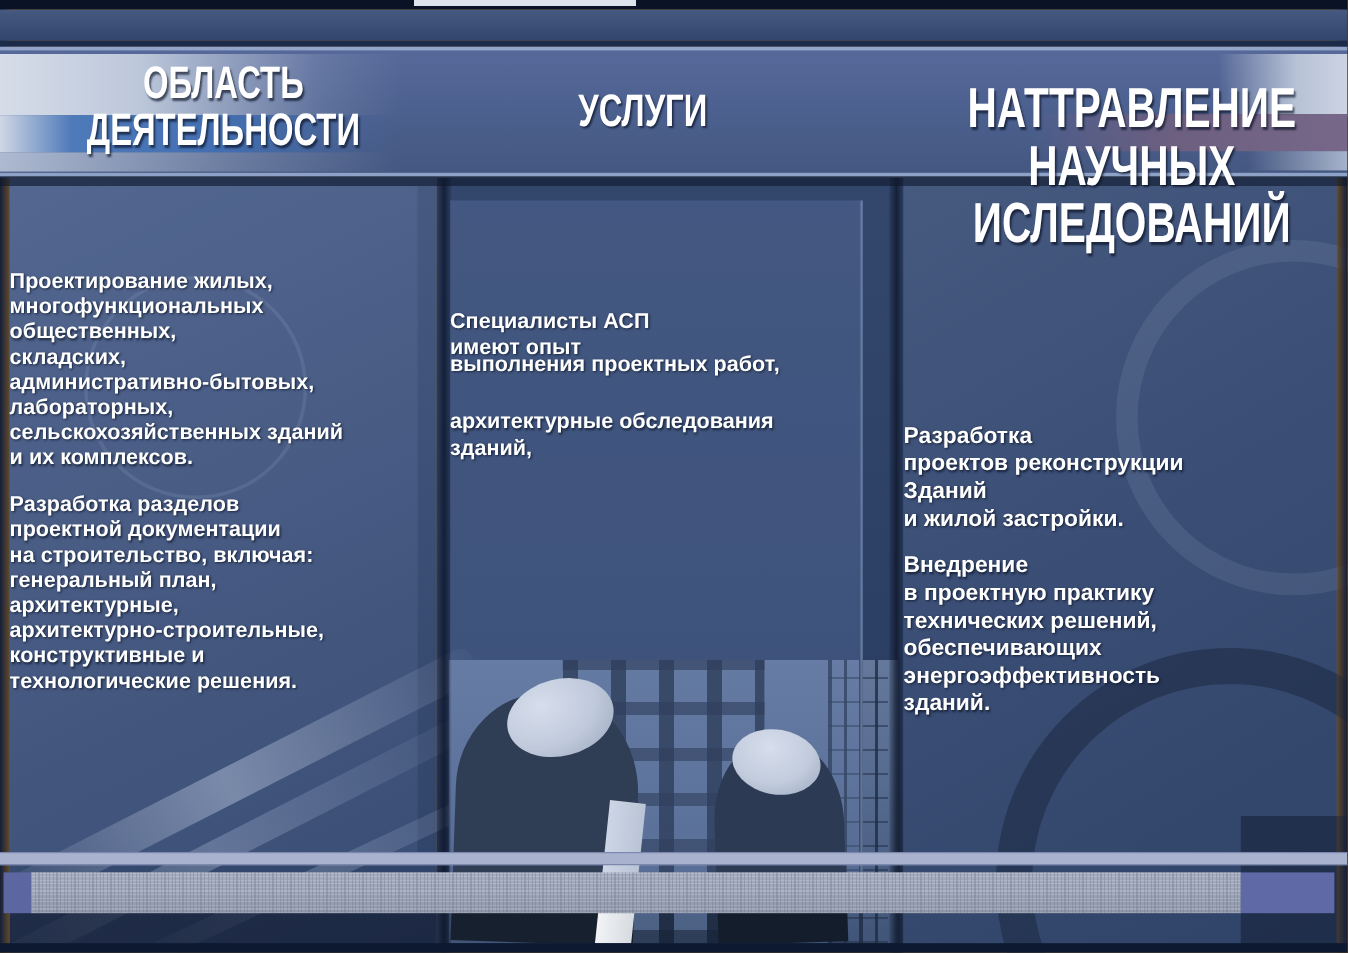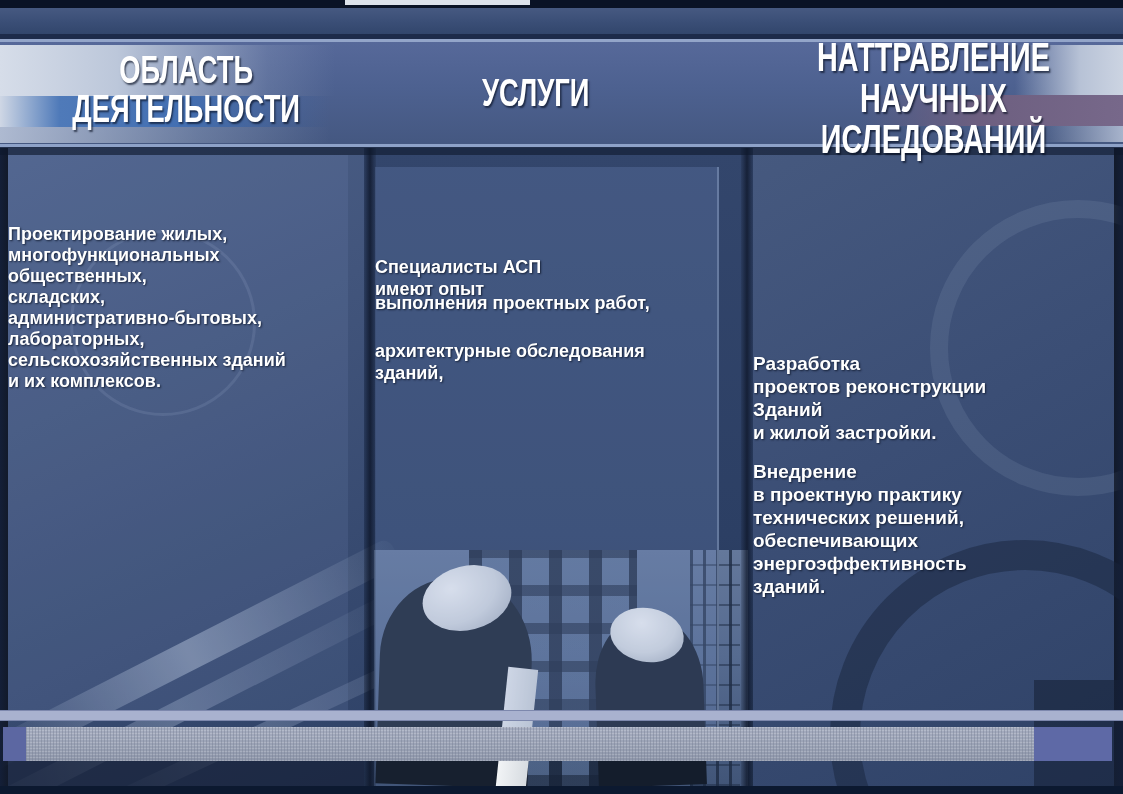--- a/index.html
+++ b/index.html
@@ -1,18 +1,18 @@
 <!DOCTYPE html>
 <html><head>
 <meta charset="utf-8">
 <style>
   html,body{margin:0;padding:0;background:#1a2236;}
   .canvas{
     position:relative;width:1123px;height:794px;overflow:hidden;
-    background:#000000;
+    background:#a16207;
     font-family:"Liberation Sans","DejaVu Sans",sans-serif;
   }
   .abs{position:absolute;}
 
   
   .bg-left{left:8px;top:148px;width:356px;height:646px;
     background:linear-gradient(155deg,#4c6088 0%,#42557c 35%,#374a70 70%,#2e4166 100%);}
   .bg-mid{left:364px;top:148px;width:389px;height:646px;
     background:linear-gradient(180deg,#33466c 0%,#2c3f64 60%,#22324f 100%);}
   .bg-right{left:753px;top:148px;width:361px;height:646px;
@@ -60,21 +60,21 @@
   .stripe-r-purple{left:860px;top:95px;width:263px;height:31px;
     background:linear-gradient(270deg,#77688a 0%,#6d5f80 55%,rgba(109,95,128,.12) 95%,rgba(109,95,128,0) 100%);}
   .stripe-r-faint{left:1040px;top:126px;width:83px;height:16px;
     background:linear-gradient(270deg,rgba(200,210,228,.75),rgba(170,185,210,0) 100%);}
 
   .hdr-text{color:#fff;font-weight:700;text-align:center;white-space:pre-line;
     text-shadow:2px 2px 2px rgba(8,16,34,.65);line-height:1.02;}
   .hdr-text>span{display:inline-block;transform:scaleX(.72);transform-origin:center;}
   .hdr-left{left:8px;top:51px;width:356px;font-size:38px;}
   .hdr-mid{left:353px;top:74px;width:366px;font-size:38px;}
-  .hdr-right{left:753px;top:37px;width:361px;font-size:40px;}
+  .hdr-right{left:753px;top:66px;width:361px;font-size:47px;}
 
   
   .panel-left{left:8px;top:155px;width:340px;height:560px;background:rgba(125,150,195,.14);}
   .panel-mid{left:375px;top:167px;width:342px;height:563px;background:rgba(110,138,185,.28);
     border-right:2px solid rgba(170,190,220,.35);}
 
   .para{color:#fff;font-weight:700;text-align:left;white-space:pre-line;
     text-shadow:1px 1px 2px rgba(8,16,34,.75);}
   .col-l{left:8px;width:356px;font-size:18px;line-height:21px;}
   .col-m{left:375px;width:342px;font-size:18px;line-height:22px;}
@@ -176,20 +176,28 @@
 ИСЛЕДОВАНИЙ</span></div>
 
   <div class="abs para col-l lp1">Проектирование жилых,
 многофункциональных
 общественных,
 складских,
 административно-бытовых,
 лабораторных,
 сельскохозяйственных зданий
 и их комплексов.</div>
+  <div class="abs para col-l lp2">Разработка разделов
+проектной документации
+на строительство, включая:
+генеральный план,
+архитектурные,
+архитектурно-строительные,
+конструктивные и
+технологические решения.</div>
 
   <div class="abs para col-m mp1">Специалисты АСП
 имеют опыт</div>
   <div class="abs para col-m mp2">выполнения проектных  работ,</div>
   <div class="abs para col-m mp3">архитектурные обследования
 зданий,</div>
 
   <div class="abs para col-r rp2">Разработка
 проектов реконструкции
 Зданий

